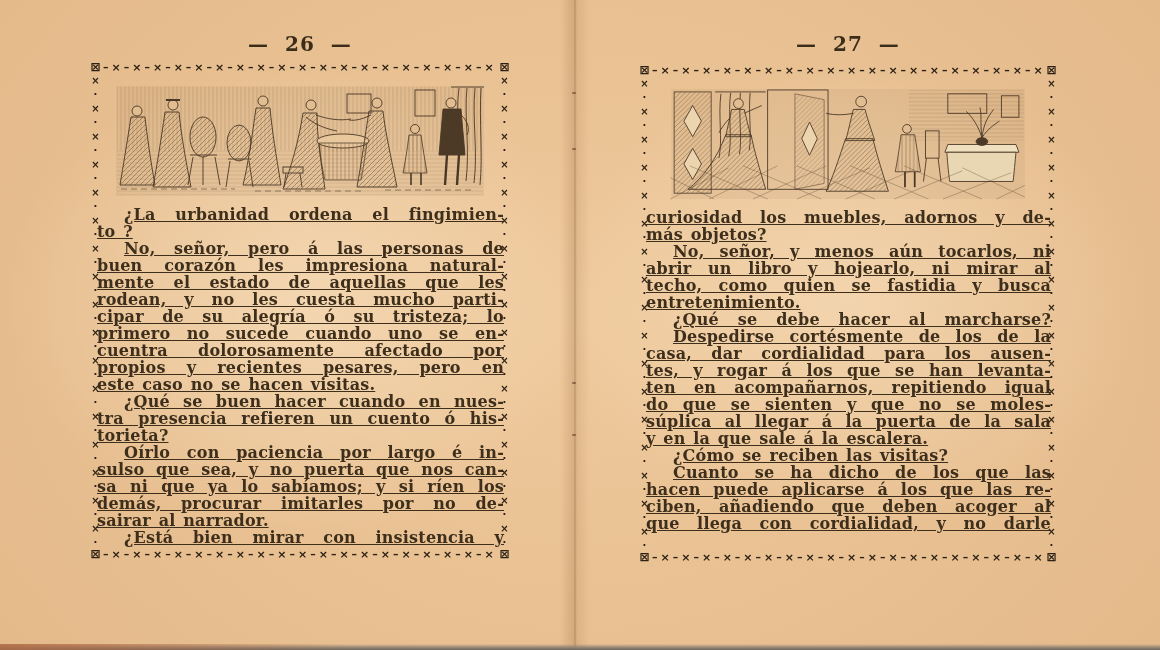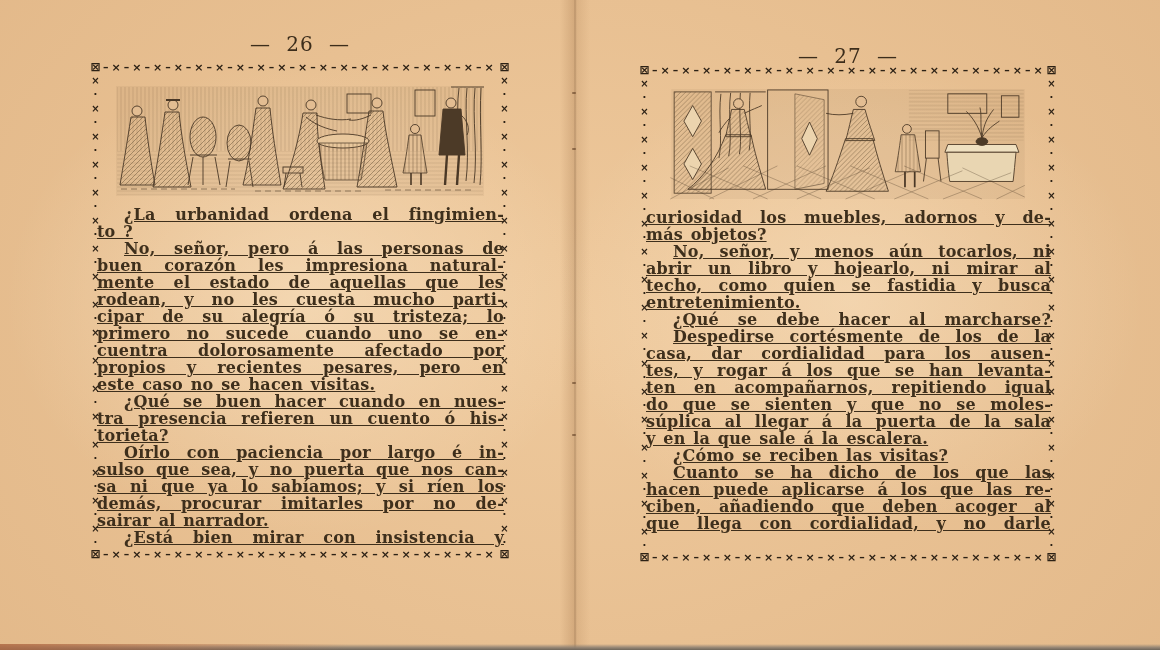--- a/index.html
+++ b/index.html
@@ -18,25 +18,25 @@
   }
   .stitch{position:absolute;left:572px;width:4px;height:2px;background:rgba(85,52,28,0.55);border-radius:1px;}
   .bottom-edge{
     position:absolute;left:0;right:0;bottom:0;height:6px;
     background:
       linear-gradient(to right, rgba(176,106,68,0.85), rgba(176,106,68,0) 30%),
       linear-gradient(to bottom, rgba(141,128,114,0) 0%, rgba(141,128,114,0.85) 55%, #6e655a 100%);
   }
   .page-header{
     position:absolute;text-align:center;
-    font-size:20px;font-weight:400;color:#3c2d1b;
+    font-size:20px;font-weight:700;color:#3c2d1b;
     letter-spacing:1px;word-spacing:8px;
   }
   .header-left{left:88px;top:32px;width:424px;}
-  .header-right{left:637px;top:44px;width:422px;}
+  .header-right{left:637px;top:32px;width:422px;}
   .page{position:absolute;color:#3e2f1c;}
   .page-left{left:88px;top:60px;width:424px;height:502px;}
   .page-right{left:637px;top:63px;width:422px;height:502px;}
   
   .b-corner{
     position:absolute;width:15px;height:15px;
     font:700 12px/15px "DejaVu Sans","Liberation Sans",sans-serif;
     color:#2c2115;text-align:center;
   }
   .b-tl{top:0;left:0;} .b-tr{top:0;right:0;} .b-bl{bottom:0;left:0;} .b-br{bottom:0;right:0;}

